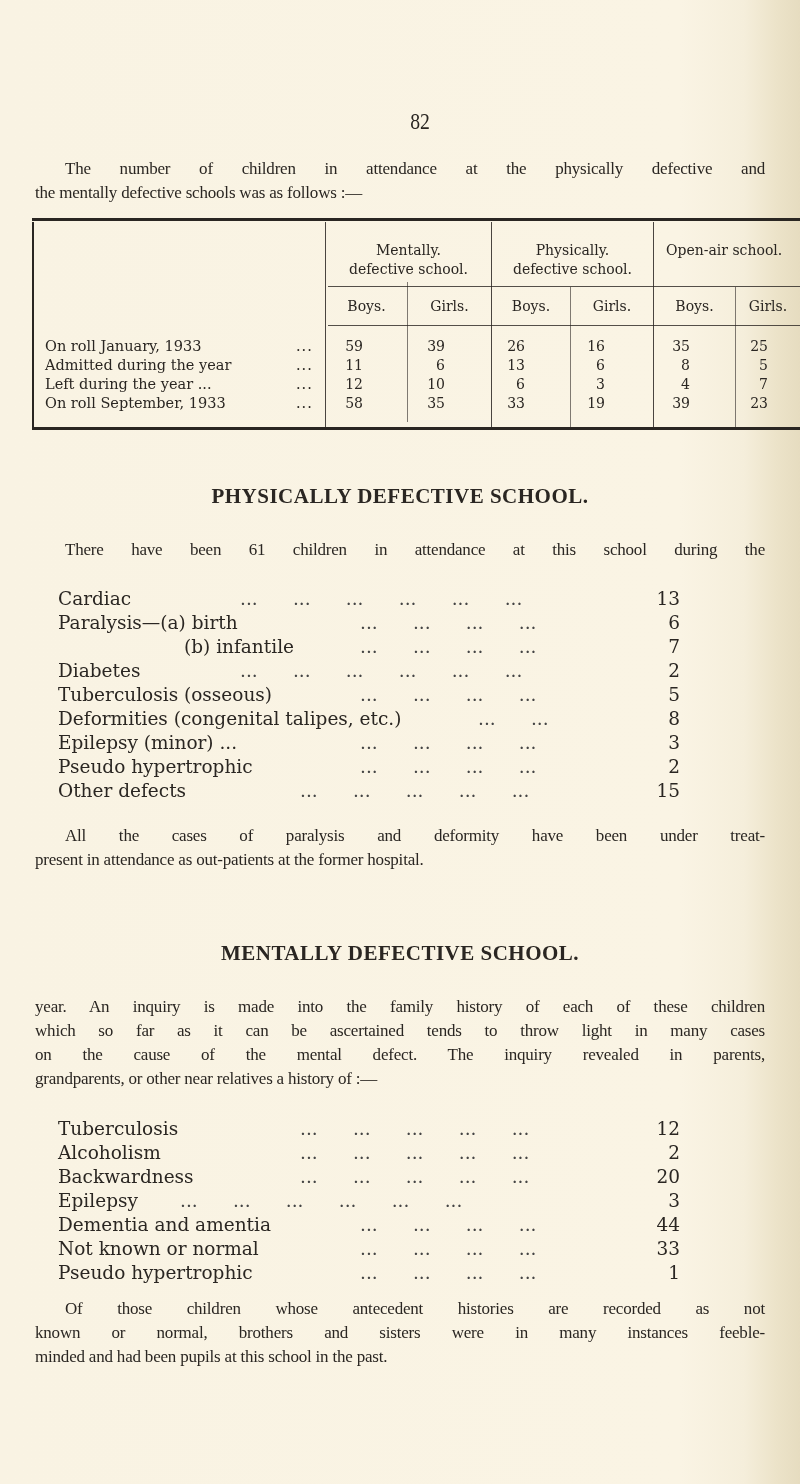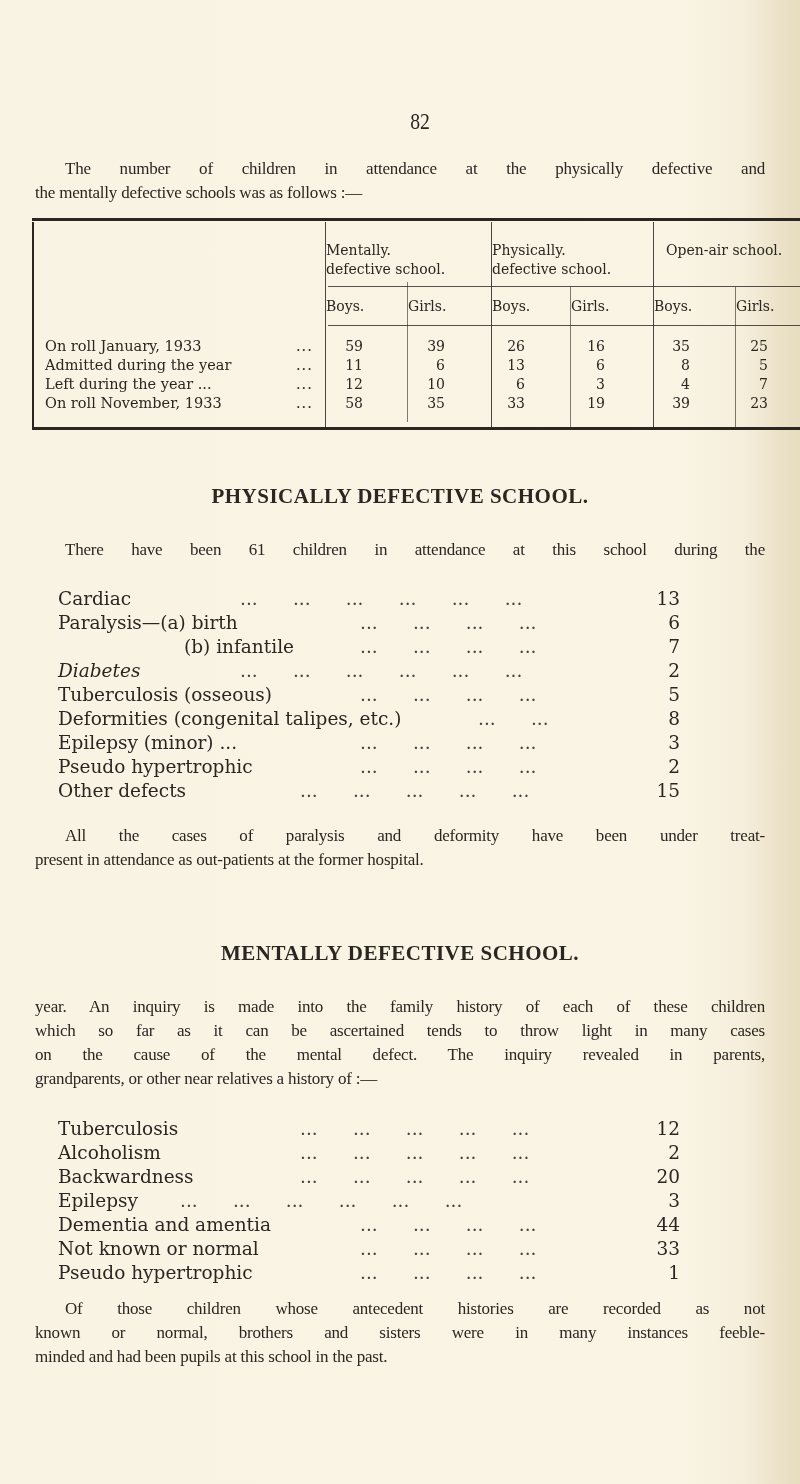--- a/index.html
+++ b/index.html
@@ -27,21 +27,21 @@
       font-family:"Liberation Serif", serif; font-weight:bold; font-size:21px; letter-spacing:0.5px;
     }
     
     .tbl { position:absolute; left:0; top:0; width:800px; height:450px; pointer-events:none; }
     .hline { position:absolute; background:#2a2622; }
     .vline { position:absolute; background:#4a4540; width:1px; }
     .tcell {
       position:absolute; font-family:"DejaVu Serif", serif; font-size:14px; color:#2a2622;
       pointer-events:auto;
     }
-    .th { text-align:left; line-height:19px; }
+    .th { text-align:center; line-height:19px; }
     .num { text-align:right; width:40px; line-height:19px; }
     .rowlabel { line-height:19px; font-size:14.5px; white-space:nowrap; }
     .dots { letter-spacing:1px; }
     
     .list { position:absolute; left:0; width:800px; font-family:"DejaVu Serif", serif; font-size:18.5px; }
     .li { position:absolute; left:0; height:24px; width:800px; }
     .li .lbl { position:absolute; white-space:nowrap; }
     .li .ld { position:absolute; white-space:nowrap; letter-spacing:0; color:#444; }
     .li .val { position:absolute; width:60px; text-align:right; }
   </style>
@@ -85,21 +85,21 @@
   <div class="tcell th" style="left:408px; top:297px; width:83px;">Girls.</div>
   <div class="tcell th" style="left:492px; top:297px; width:78px;">Boys.</div>
   <div class="tcell th" style="left:571px; top:297px; width:82px;">Girls.</div>
   <div class="tcell th" style="left:654px; top:297px; width:81px;">Boys.</div>
   <div class="tcell th" style="left:736px; top:297px; width:64px;">Girls.</div>
 
   <div class="tcell rowlabel" style="left:45px; top:337px;">
     <div>On roll January, 1933</div>
     <div>Admitted during the year</div>
     <div>Left during the year ...</div>
-    <div>On roll November, 1933</div>
+    <div>On roll September, 1933</div>
   </div>
   <div class="tcell rowlabel dots" style="left:296px; top:337px;">
     <div>...</div>
     <div>...</div>
     <div>...</div>
     <div>...</div>
   </div>
 
   <div class="tcell num" style="left:323px; top:337px; width:40px;">
     <div>59</div>
@@ -155,21 +155,21 @@
     <span class="lbl" style="left:58px;"><span>Paralysis—(a) birth</span></span>
     <span class="ld" style="left: 360px; white-space: pre;">...      ...      ...      ...</span>
     <span class="val" style="left:620px;">6</span>
   </div>
   <div class="li" style="top:48px;">
     <span class="lbl" style="left:184px;">(b) infantile</span>
     <span class="ld" style="left: 360px; white-space: pre;">...      ...      ...      ...</span>
     <span class="val" style="left:620px;">7</span>
   </div>
   <div class="li" style="top:72px;">
-    <span class="lbl" style="left:58px;font-style:italic;">Diabetes</span>
+    <span class="lbl" style="left:58px;">Diabetes</span>
     <span class="ld" style="left: 240px; white-space: pre;">...      ...      ...      ...      ...      ...</span>
     <span class="val" style="left:620px;">2</span>
   </div>
   <div class="li" style="top:96px;">
     <span class="lbl" style="left:58px;">Tuberculosis (osseous)</span>
     <span class="ld" style="left: 360px; white-space: pre;">...      ...      ...      ...</span>
     <span class="val" style="left:620px;">5</span>
   </div>
   <div class="li" style="top:120px;">
     <span class="lbl" style="left:58px;">Deformities (congenital talipes, etc.)</span>

